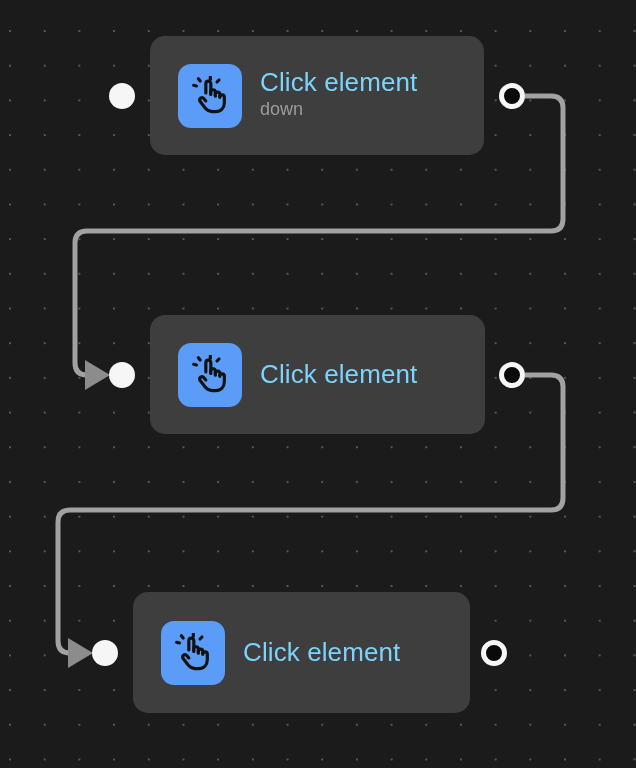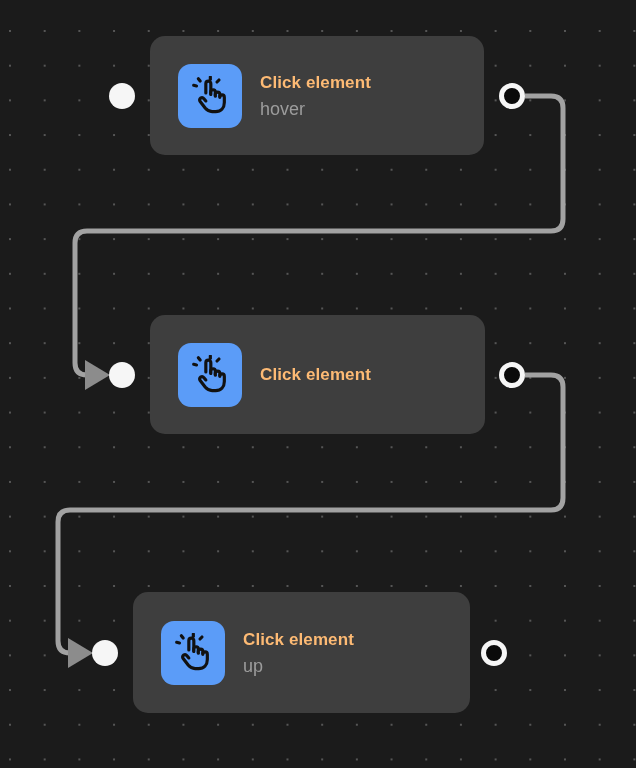--- a/index.html
+++ b/index.html
@@ -69,23 +69,23 @@
   .node-icon svg { display: block; }
 
   .node-text {
     display: flex;
     flex-direction: column;
     justify-content: center;
     gap: 2px;
     min-width: 0;
   }
   .node-title {
-    color: #fdba74;
-    font-size: 17px;
-    font-weight: bold;
+    color: #7dd3fc;
+    font-size: 26px;
+    font-weight: normal;
     line-height: 25px;
     white-space: nowrap;
     letter-spacing: 0.1px;
   }
   .node-subtitle {
     color: #9c9c9c;
     font-size: 18px;
     font-weight: normal;
     line-height: 24px;
     white-space: nowrap;
@@ -132,21 +132,21 @@
         <path d="M15.2 12v-1a1.35 1.35 0 0 1 2.7 0v1.4" fill="#5b9cf8"></path>
         <path d="M17.9 12.8c0-.9.55-1.45 1.35-1.45s1.35.6 1.35 1.5v3.1c0 3.2-2.1 5.4-5.2 5.4h-2.1c-2.0 0-3.1-.75-4.2-2.1l-3.0-3.9c-.55-.72-.42-1.6.26-2.05.66-.44 1.5-.3 2.0.3l1.14 1.35" fill="#5b9cf8"></path>
         <path d="M6.1 3.0 L5.0 1.6"></path>
         <path d="M12.2 2.0 L12.2 0.6"></path>
         <path d="M3.9 6.0 L2.2 5.6"></path>
         <path d="M16.2 3.6 L17.4 2.4"></path>
       </svg>
     </div>
     <div class="node-text">
       <div class="node-title">Click element</div>
-      <div class="node-subtitle">hover</div>
+      <div class="node-subtitle">down</div>
     </div>
   </div>
   <div class="port port-in" style="left:109px; top:83px;"></div>
   <div class="port port-out" style="left:499px; top:83px;"></div>
 
   <div class="node" style="left:150px; top:315px; width:335px; height:119px;">
     <div class="node-icon">
       <svg width="40" height="40" viewBox="0 0 24 24" fill="none" stroke="#111111" stroke-width="1.9" stroke-linecap="round" stroke-linejoin="round">
         <path d="M9.5 10.2V4.6a1.5 1.5 0 0 1 3 0v6.4" fill="#5b9cf8"></path>
         <path d="M12.5 11V9.6a1.35 1.35 0 0 1 2.7 0V12" fill="#5b9cf8"></path>
@@ -173,19 +173,18 @@
         <path d="M15.2 12v-1a1.35 1.35 0 0 1 2.7 0v1.4" fill="#5b9cf8"></path>
         <path d="M17.9 12.8c0-.9.55-1.45 1.35-1.45s1.35.6 1.35 1.5v3.1c0 3.2-2.1 5.4-5.2 5.4h-2.1c-2.0 0-3.1-.75-4.2-2.1l-3.0-3.9c-.55-.72-.42-1.6.26-2.05.66-.44 1.5-.3 2.0.3l1.14 1.35" fill="#5b9cf8"></path>
         <path d="M6.1 3.0 L5.0 1.6"></path>
         <path d="M12.2 2.0 L12.2 0.6"></path>
         <path d="M3.9 6.0 L2.2 5.6"></path>
         <path d="M16.2 3.6 L17.4 2.4"></path>
       </svg>
     </div>
     <div class="node-text">
       <div class="node-title">Click element</div>
-      <div class="node-subtitle">up</div>
     </div>
   </div>
   <div class="port port-in" style="left:92px; top:640px;"></div>
   <div class="port port-out" style="left:481px; top:640px;"></div>
 
 </div>
 
 </body></html>

